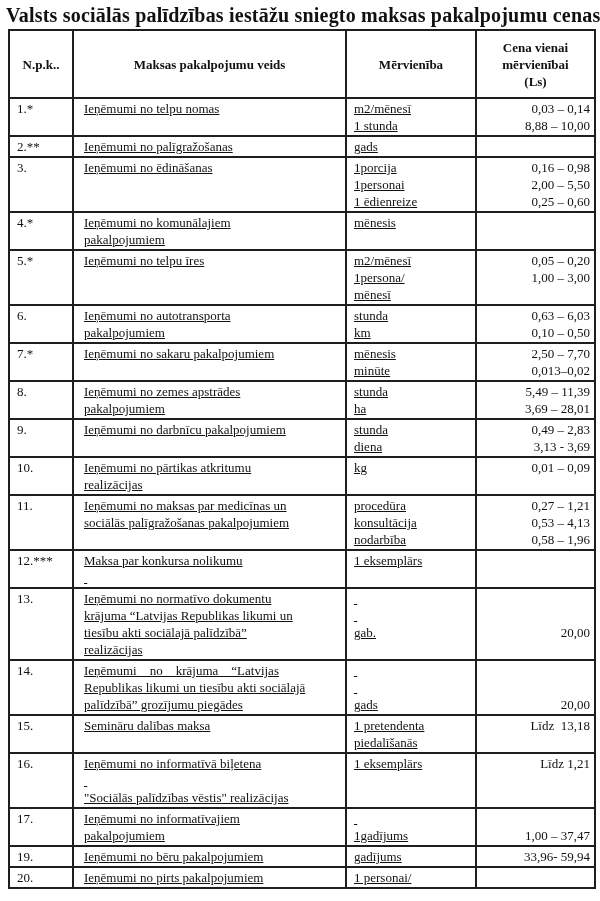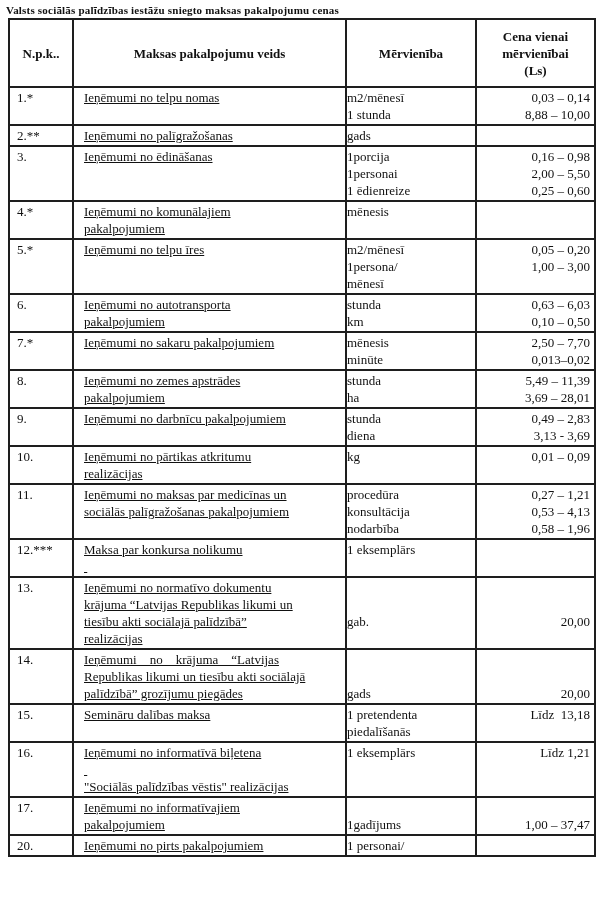--- a/index.html
+++ b/index.html
@@ -9,21 +9,21 @@
   }
   body {
     width: 600px;
     height: 901px;
     overflow: hidden;
     font-family: "Liberation Serif", serif;
     color: #111111;
     -webkit-font-smoothing: antialiased;
   }
   .doc-title {
-    font-size: 11px;
+    font-size: 20px;
     font-weight: bold;
     margin: 4px 0 2px 6px;
     letter-spacing: 0.2px;
     white-space: nowrap;
   }
   table.prices {
     border-collapse: collapse;
     table-layout: fixed;
     margin-left: 8px;
     width: 586px;
@@ -48,21 +48,21 @@
     line-height: 17px;
     padding-left: 7px;
     white-space: pre;
   }
   .line {
     font-size: 13px;
     line-height: 17px;
     white-space: pre;
   }
   td.col-service { padding-left: 10px; text-decoration: underline; }
-  td.col-unit   { padding-left: 0; }
+  td.col-unit   { padding-left: 7px; text-decoration: underline; }
   td.col-price .line { text-align: right; }
 </style>
 </head>
 <body>
 
 <div class="doc-title">Valsts sociālās palīdzības iestāžu sniegto maksas pakalpojumu cenas</div>
 
 <table class="prices">
   <colgroup>
     <col style="width:64px">
@@ -333,20 +333,32 @@
         <td class="col-unit">
           <div class="line">&nbsp;</div>
           <div class="line">1gadījums</div>
         </td>
         <td class="col-price">
           <div class="line">&nbsp;</div>
           <div class="line">1,00 – 37,47</div>
         </td>
       </tr>
       <tr>
+        <td class="col-npk">19.</td>
+        <td class="col-service">
+          <div class="line">Ieņēmumi no bēru pakalpojumiem</div>
+        </td>
+        <td class="col-unit">
+          <div class="line">gadījums</div>
+        </td>
+        <td class="col-price">
+          <div class="line">33,96- 59,94</div>
+        </td>
+      </tr>
+      <tr>
         <td class="col-npk">20.</td>
         <td class="col-service">
           <div class="line">Ieņēmumi no pirts pakalpojumiem</div>
         </td>
         <td class="col-unit">
           <div class="line">1 personai/</div>
         </td>
         <td class="col-price">
           <div class="line">&nbsp;</div>
         </td>

